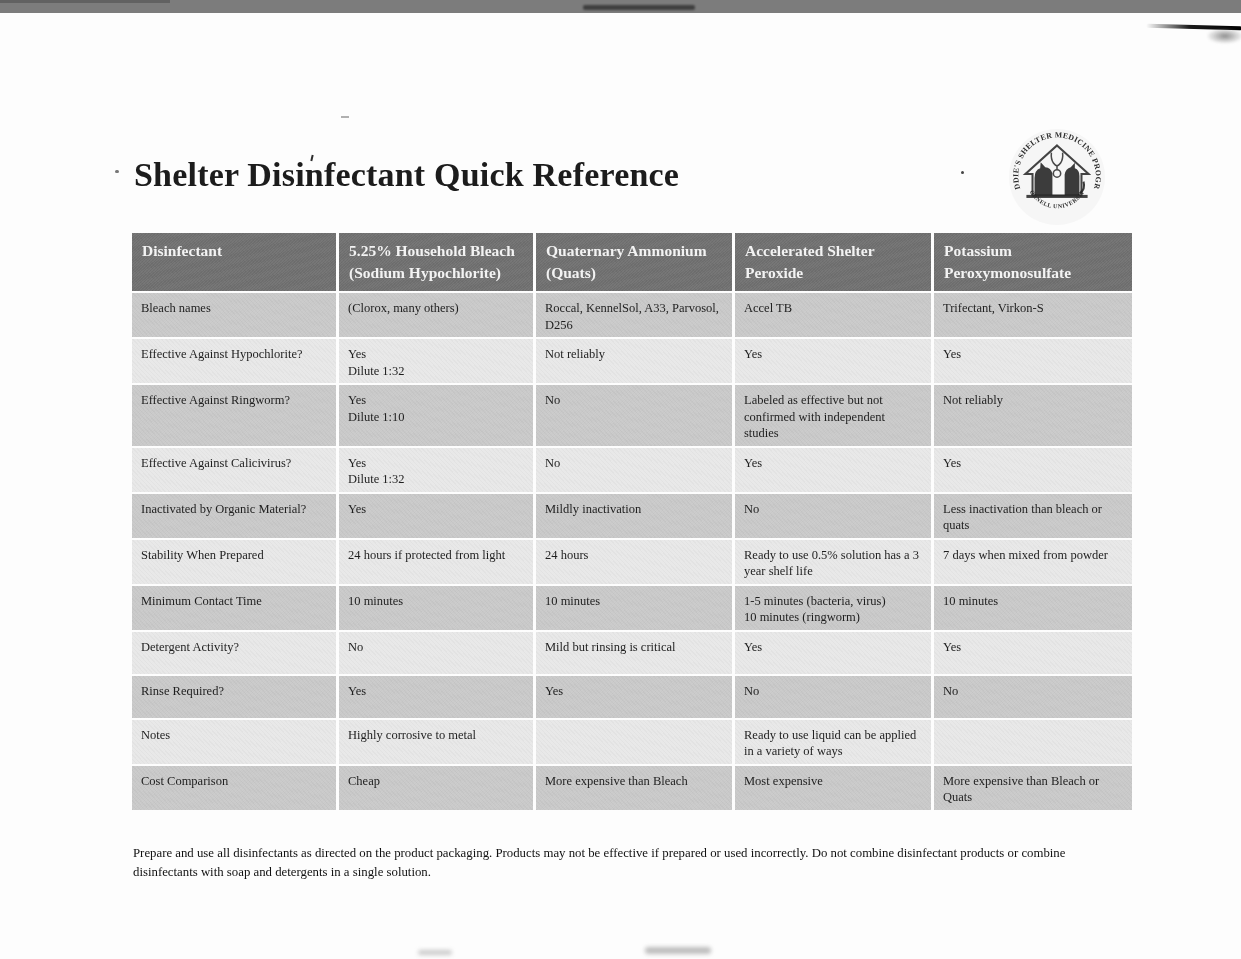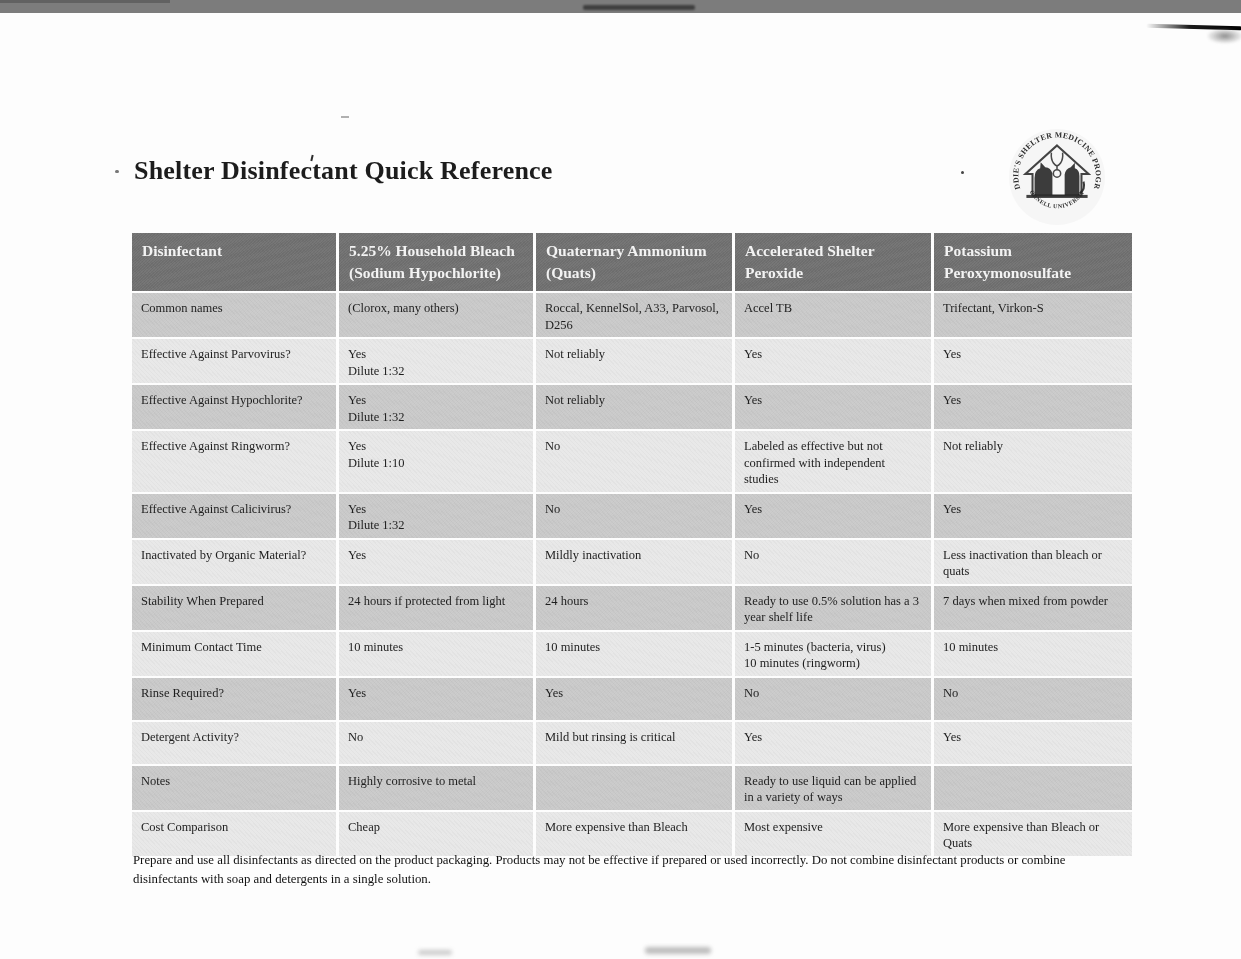--- a/index.html
+++ b/index.html
@@ -17,41 +17,41 @@
       transform:rotate(1.6deg); border-radius:2px; }
   .scan-smudge-tr { position:absolute; top:28px; left:1206px; width:38px; height:16px;
       background:radial-gradient(ellipse at center, #8f8f8f 0%, rgba(143,143,143,0) 70%); filter:blur(1px); }
   .scan-smudge-b1 { position:absolute; top:950px; left:418px; width:34px; height:5px; background:#9a9a9a; opacity:.5; filter:blur(2px); border-radius:3px; }
   .scan-smudge-b2 { position:absolute; top:947px; left:645px; width:66px; height:7px; background:#8a8a8a; opacity:.55; filter:blur(2px); border-radius:3px; }
   .speck-title { position:absolute; top:170px; left:115px; width:4px; height:3px; background:#555; border-radius:2px; opacity:.8; }
   .speck-apostrophe { position:absolute; top:155px; left:311px; width:2px; height:6px; background:#2e2e2e; transform:rotate(14deg); }
   .speck-right { position:absolute; top:171px; left:961px; width:3px; height:3px; background:#444; border-radius:2px; }
   .speck-dash { position:absolute; top:116px; left:341px; width:8px; height:2px; background:#b0b0b0; }
 
-  .title { position:absolute; left:134px; top:156px; font-size:26px; font-weight:bold; color:#1c1c1c; letter-spacing:.2px; }
+  .title { position:absolute; left:134px; top:156px; font-size:34px; font-weight:bold; color:#1c1c1c; letter-spacing:.2px; }
 
   .logo { position:absolute; left:1006px; top:124px; width:102px; height:102px; }
 
   .tablewrap { position:absolute; left:129px; top:231px; }
   table { border-collapse:separate; border-spacing:3px 2px; table-layout:fixed; }
   col.c0{width:204px} col.c1{width:194px} col.c2{width:196px} col.c3{width:196px} col.c4{width:198px}
 
   th, td { vertical-align:top; text-align:left;
       background-image:
         repeating-linear-gradient(47deg, rgba(0,0,0,0.028) 0 1px, rgba(0,0,0,0) 1px 3px),
         repeating-linear-gradient(-43deg, rgba(255,255,255,0.06) 0 1px, rgba(0,0,0,0) 1px 2px);
   }
   thead th { background-color:var(--header_bg,#6f6f6f); color:var(--header_text,#f3f3f3);
       font-weight:bold; font-size:15.5px; line-height:1.42; padding:7px 10px; height:54px; }
   tbody th, tbody td { font-weight:normal; font-size:12.5px; line-height:1.32;
       padding:7px 10px 4px 9px; height:42px; white-space:pre-line; color:#1e1e1e; }
   tbody tr:nth-child(odd)  th, tbody tr:nth-child(odd)  td { background-color:var(--row_dark,#c9c9c9); }
   tbody tr:nth-child(even) th, tbody tr:nth-child(even) td { background-color:var(--row_light,#e8e8e8); }
 
-  .footnote { position:absolute; left:133px; top:844px; width:994px; font-size:12.8px; line-height:1.5; color:#111;margin-top:7px; }
+  .footnote { position:absolute; left:133px; top:844px; width:994px; font-size:12.8px; line-height:1.5; color:#111; }
 </style>
 </head>
 <body>
 
 <div class="page">
 
   <div class="scan-bar"></div>
   <div class="scan-bar-darkedge"></div>
   <div class="scan-smear-top"></div>
   <div class="scan-streak-tr"></div>
@@ -106,33 +106,25 @@
         <tr>
           <th>Disinfectant</th>
           <th>5.25% Household Bleach (Sodium Hypochlorite)</th>
           <th>Quaternary Ammonium (Quats)</th>
           <th>Accelerated Shelter Peroxide</th>
           <th>Potassium Peroxymonosulfate</th>
         </tr>
       </thead>
       <tbody>
         <tr>
-          <th>Common names</th>
+          <th>Bleach names</th>
           <td>(Clorox, many others)</td>
           <td>Roccal, KennelSol, A33, Parvosol, D256</td>
           <td>Accel TB</td>
           <td>Trifectant, Virkon-S</td>
-        </tr>
-        <tr>
-          <th>Effective Against Parvovirus?</th>
-          <td>Yes
-Dilute 1:32</td>
-          <td>Not reliably</td>
-          <td>Yes</td>
-          <td>Yes</td>
         </tr>
         <tr>
           <th>Effective Against Hypochlorite?</th>
           <td>Yes
 Dilute 1:32</td>
           <td>Not reliably</td>
           <td>Yes</td>
           <td>Yes</td>
         </tr>
         <tr>
@@ -167,32 +159,32 @@
         </tr>
         <tr>
           <th>Minimum Contact Time</th>
           <td>10 minutes</td>
           <td>10 minutes</td>
           <td>1-5 minutes (bacteria, virus)
 10 minutes (ringworm)</td>
           <td>10 minutes</td>
         </tr>
         <tr>
+          <th>Detergent Activity?</th>
+          <td>No</td>
+          <td>Mild but rinsing is critical</td>
+          <td>Yes</td>
+          <td>Yes</td>
+        </tr>
+        <tr>
           <th>Rinse Required?</th>
           <td>Yes</td>
           <td>Yes</td>
           <td>No</td>
           <td>No</td>
-        </tr>
-        <tr>
-          <th>Detergent Activity?</th>
-          <td>No</td>
-          <td>Mild but rinsing is critical</td>
-          <td>Yes</td>
-          <td>Yes</td>
         </tr>
         <tr>
           <th>Notes</th>
           <td>Highly corrosive to metal</td>
           <td></td>
           <td>Ready to use liquid can be applied in a variety of ways</td>
           <td></td>
         </tr>
         <tr>
           <th>Cost Comparison</th>

